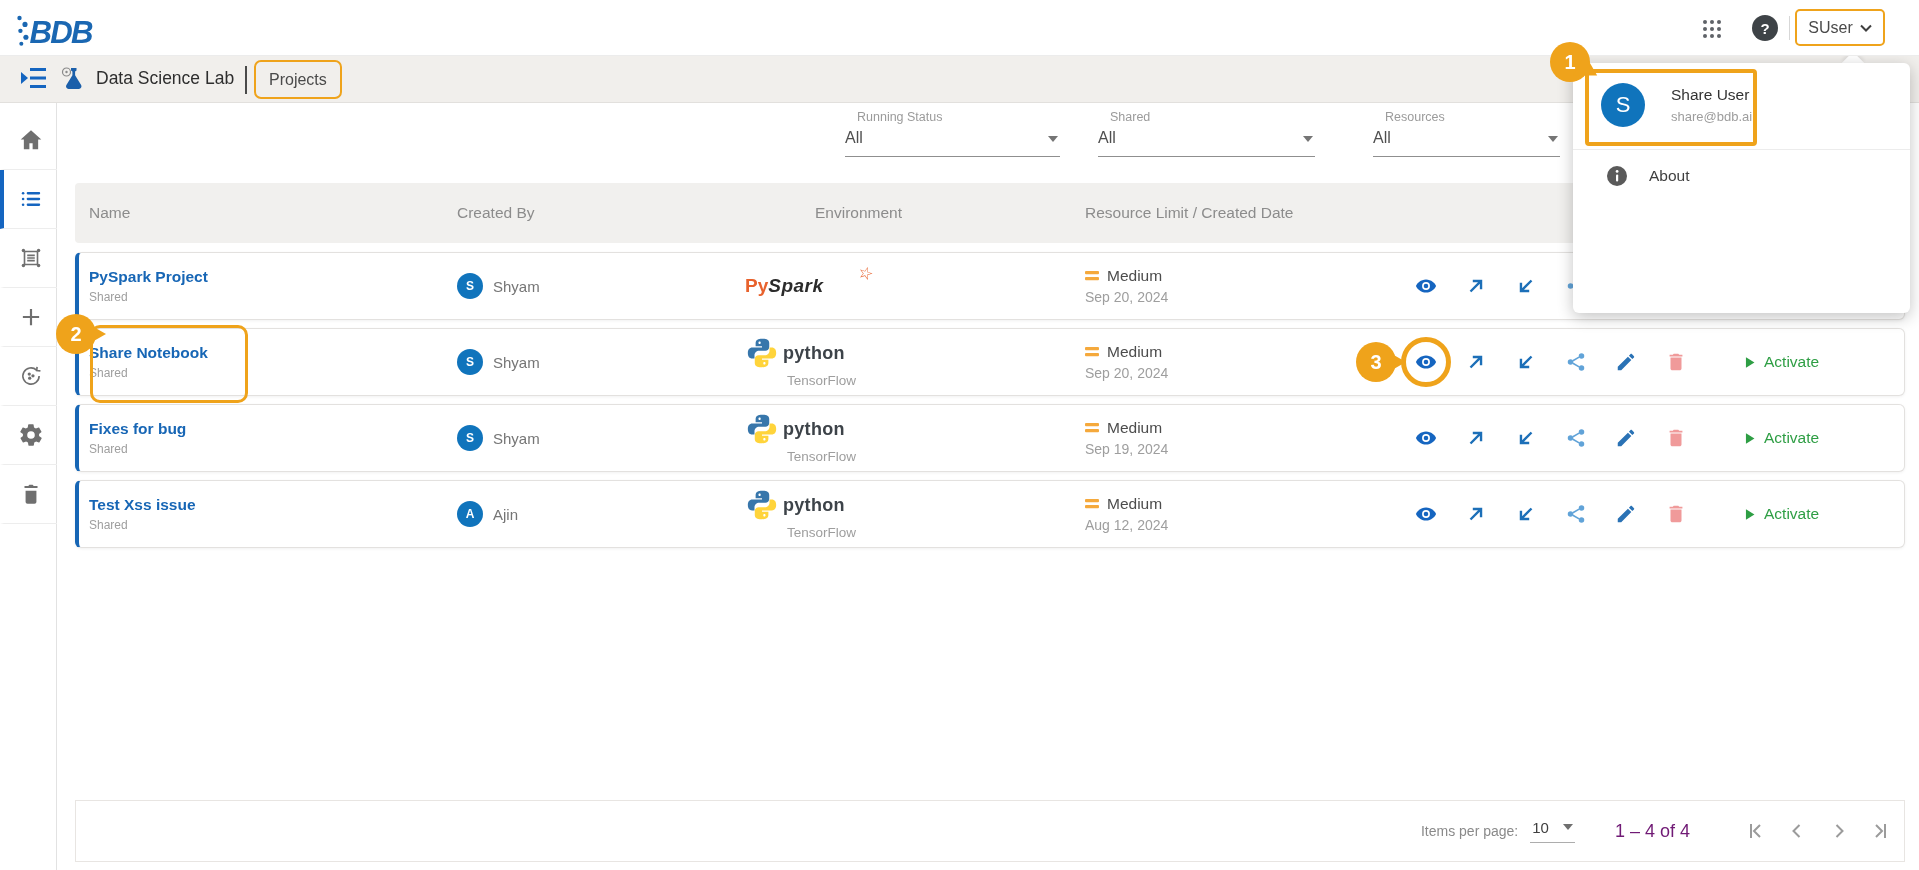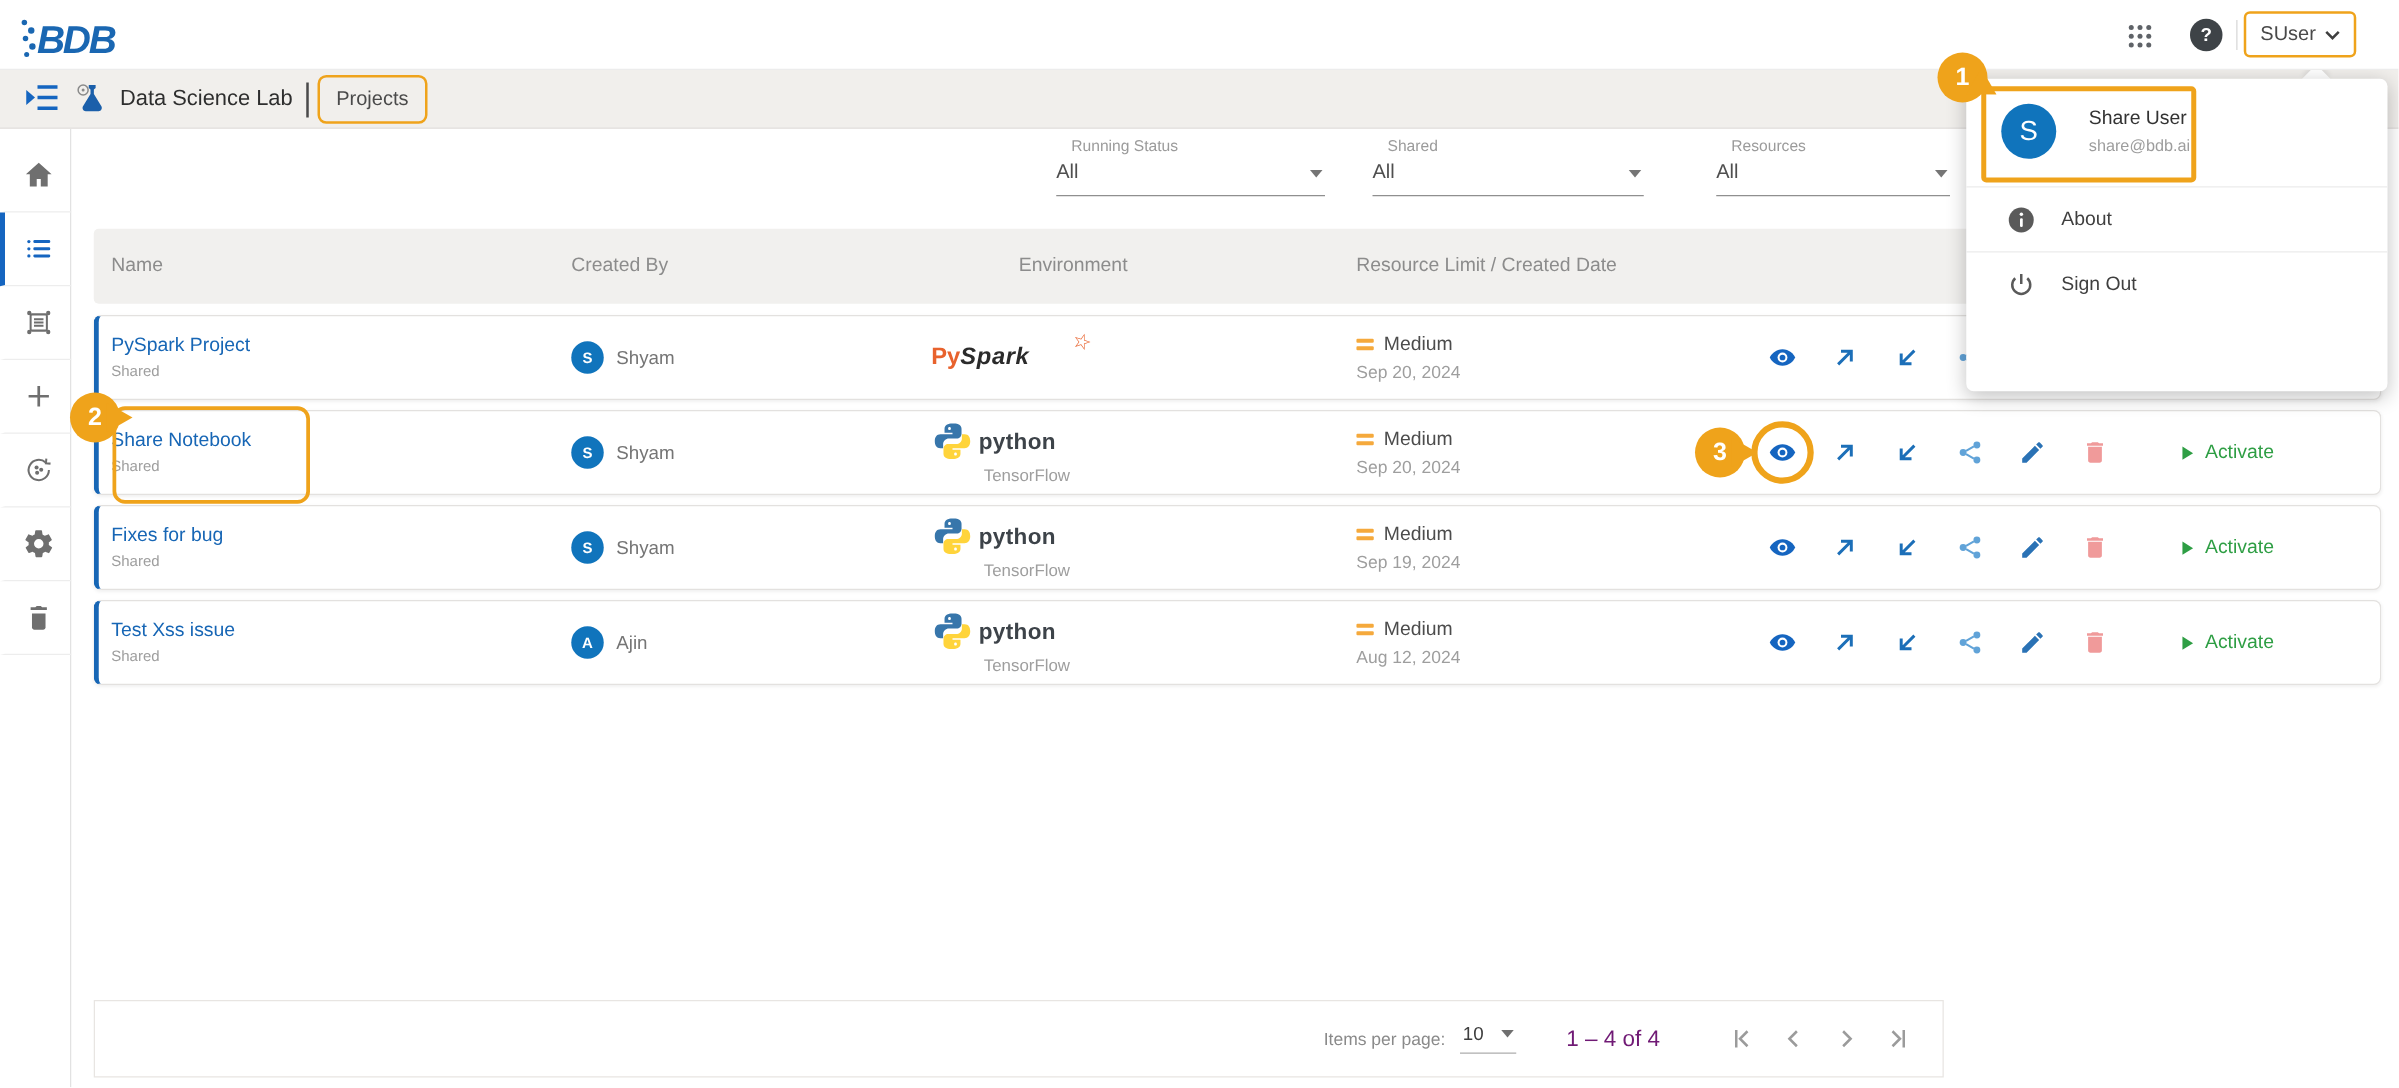--- a/index.html
+++ b/index.html
@@ -45,21 +45,21 @@
   .thead{position:absolute;left:75px;top:183px;width:1830px;height:60px;background:#f1f0ee;border-radius:4px;display:grid;grid-template-columns:370px 296px 334px 320px 1fr;align-items:center;padding-left:4px;z-index:1;}
   .th{font-size:15.5px;color:#8c8c8c;}
   .th-name{padding-left:10px;}
   .th-creator{padding-left:8px;}
   .th-env{padding-left:70px;}
   .th-res{padding-left:6px;}
 
   .trow{position:absolute;left:75px;width:1830px;height:68px;background:#fff;border:1px solid #e3e1df;border-left:4px solid #1766b5;border-radius:6px;box-shadow:0 1px 3px rgba(0,0,0,.06);display:grid;grid-template-columns:370px 296px 334px 320px 1fr;align-items:center;z-index:1;}
   .r0{top:252px;} .r1{top:328px;} .r2{top:404px;} .r3{top:480px;}
   .c-name{padding-left:10px;}
-  .proj-link{display:block;font-size:15.5px;font-weight:normal;color:#1766b5;text-decoration:none;cursor:pointer;background:none;border:0;text-align:right;}
+  .proj-link{display:block;font-size:15.5px;font-weight:bold;color:#1766b5;text-decoration:none;cursor:pointer;background:none;border:0;text-align:right;}
   .proj-badge{display:block;font-size:12px;color:#9e9e9e;margin-top:4px;}
   .c-creator{padding-left:8px;display:flex;align-items:center;}
   .avatar{width:26px;height:26px;border-radius:50%;background:#1074bc;color:#fff;font-size:12px;font-weight:bold;display:flex;align-items:center;justify-content:center;}
   .creator-name{font-size:15px;color:#757575;margin-left:10px;}
   .c-env{display:flex;flex-direction:column;justify-content:center;}
   .pyspark{display:flex;align-items:flex-end;position:relative;width:120px;}
   .pys-py{color:#E8622D;font-weight:bold;font-size:19px;}
   .pys-spark{color:#2b2b2b;font-style:italic;font-weight:bold;font-size:19px;letter-spacing:.5px;}
   .pys-star{position:absolute;right:-8px;top:-12px;color:#E8622D;font-size:17px;transform:rotate(18deg);}
   .py-line{display:flex;align-items:center;}
@@ -69,21 +69,21 @@
   .res-line{display:flex;align-items:center;}
   .res-text{font-size:15.5px;color:#4c4c4c;margin-left:6px;}
   .res-date{font-size:14px;color:#9e9e9e;margin-top:4px;}
   .c-actions{display:flex;align-items:center;padding-left:16px;gap:28px;}
   .icon-btn{width:22px;height:22px;display:flex;align-items:center;justify-content:center;flex:0 0 auto;}
   .icon-btn svg{width:22px;height:22px;}
   .activate-btn{display:flex;align-items:center;gap:6px;margin-left:26px;color:#2E9E44;font-size:15.5px;}
   .activate-btn svg{width:17px;height:17px;}
 
   
-  .pagebar{position:absolute;left:75px;top:800px;width:1480px;height:62px;background:#fff;border:1px solid #e8e5e2;display:flex;align-items:center;justify-content:flex-end;padding-right:22px;z-index:1;}
+  .pagebar{position:absolute;left:75px;top:800px;width:1830px;height:62px;background:#fff;border:1px solid #e8e5e2;display:flex;align-items:center;justify-content:flex-end;padding-right:10px;z-index:1;}
   .ipp-label{font-size:14px;color:#8a8a8a;}
   .ipp-select{display:flex;align-items:flex-start;gap:14px;border-bottom:1px solid #adadad;padding:0 2px 6px 2px;margin-left:12px;cursor:pointer;}
   .ipp-value{font-size:15px;color:#3f3f3f;}
   .ipp-caret{width:0;height:0;border-left:5px solid transparent;border-right:5px solid transparent;border-top:6px solid #6f6f6f;margin-top:5px;}
   .range{font-size:18px;color:#701a75;margin:0 36px 0 40px;}
   .nav-btn{width:26px;height:26px;display:flex;align-items:center;justify-content:center;margin-left:16px;}
   .nav-btn svg{width:24px;height:24px;}
 
   
   .menu-caret{position:absolute;left:1845px;top:55px;width:16px;height:16px;background:#fff;transform:rotate(45deg);box-shadow:-2px -2px 4px rgba(0,0,0,.08);z-index:61;}
@@ -581,27 +581,20 @@
       <div class="hl-shareuser"></div>
     </div>
     <button class="um-item">
       <svg viewBox="0 0 24 24">
           <circle cx="12" cy="12" r="10" fill="#5a5a5a"></circle>
           <rect x="11" y="10.5" width="2.2" height="7" rx="1" fill="#fff"></rect>
           <circle cx="12.1" cy="7.4" r="1.4" fill="#fff"></circle>
         </svg>
       <span>About</span>
     </button>
-    <button class="um-item">
-      <svg viewBox="0 0 24 24" fill="none" stroke="#5a5a5a" stroke-width="2">
-          <path d="M12 3.2v8"></path>
-          <path d="M7.2 6.6a7.2 7.2 0 1 0 9.6 0"></path>
-        </svg>
-      <span>Sign Out</span>
-    </button>
   </div>
 
   <div class="hl-sharenotebook"></div>
   <div class="co-ring"></div>
   <div class="co-badge co-1">
       <span>1</span>
       <span class="tail"></span>
     </div>
   <div class="co-badge co-2">
       <span>2</span>

